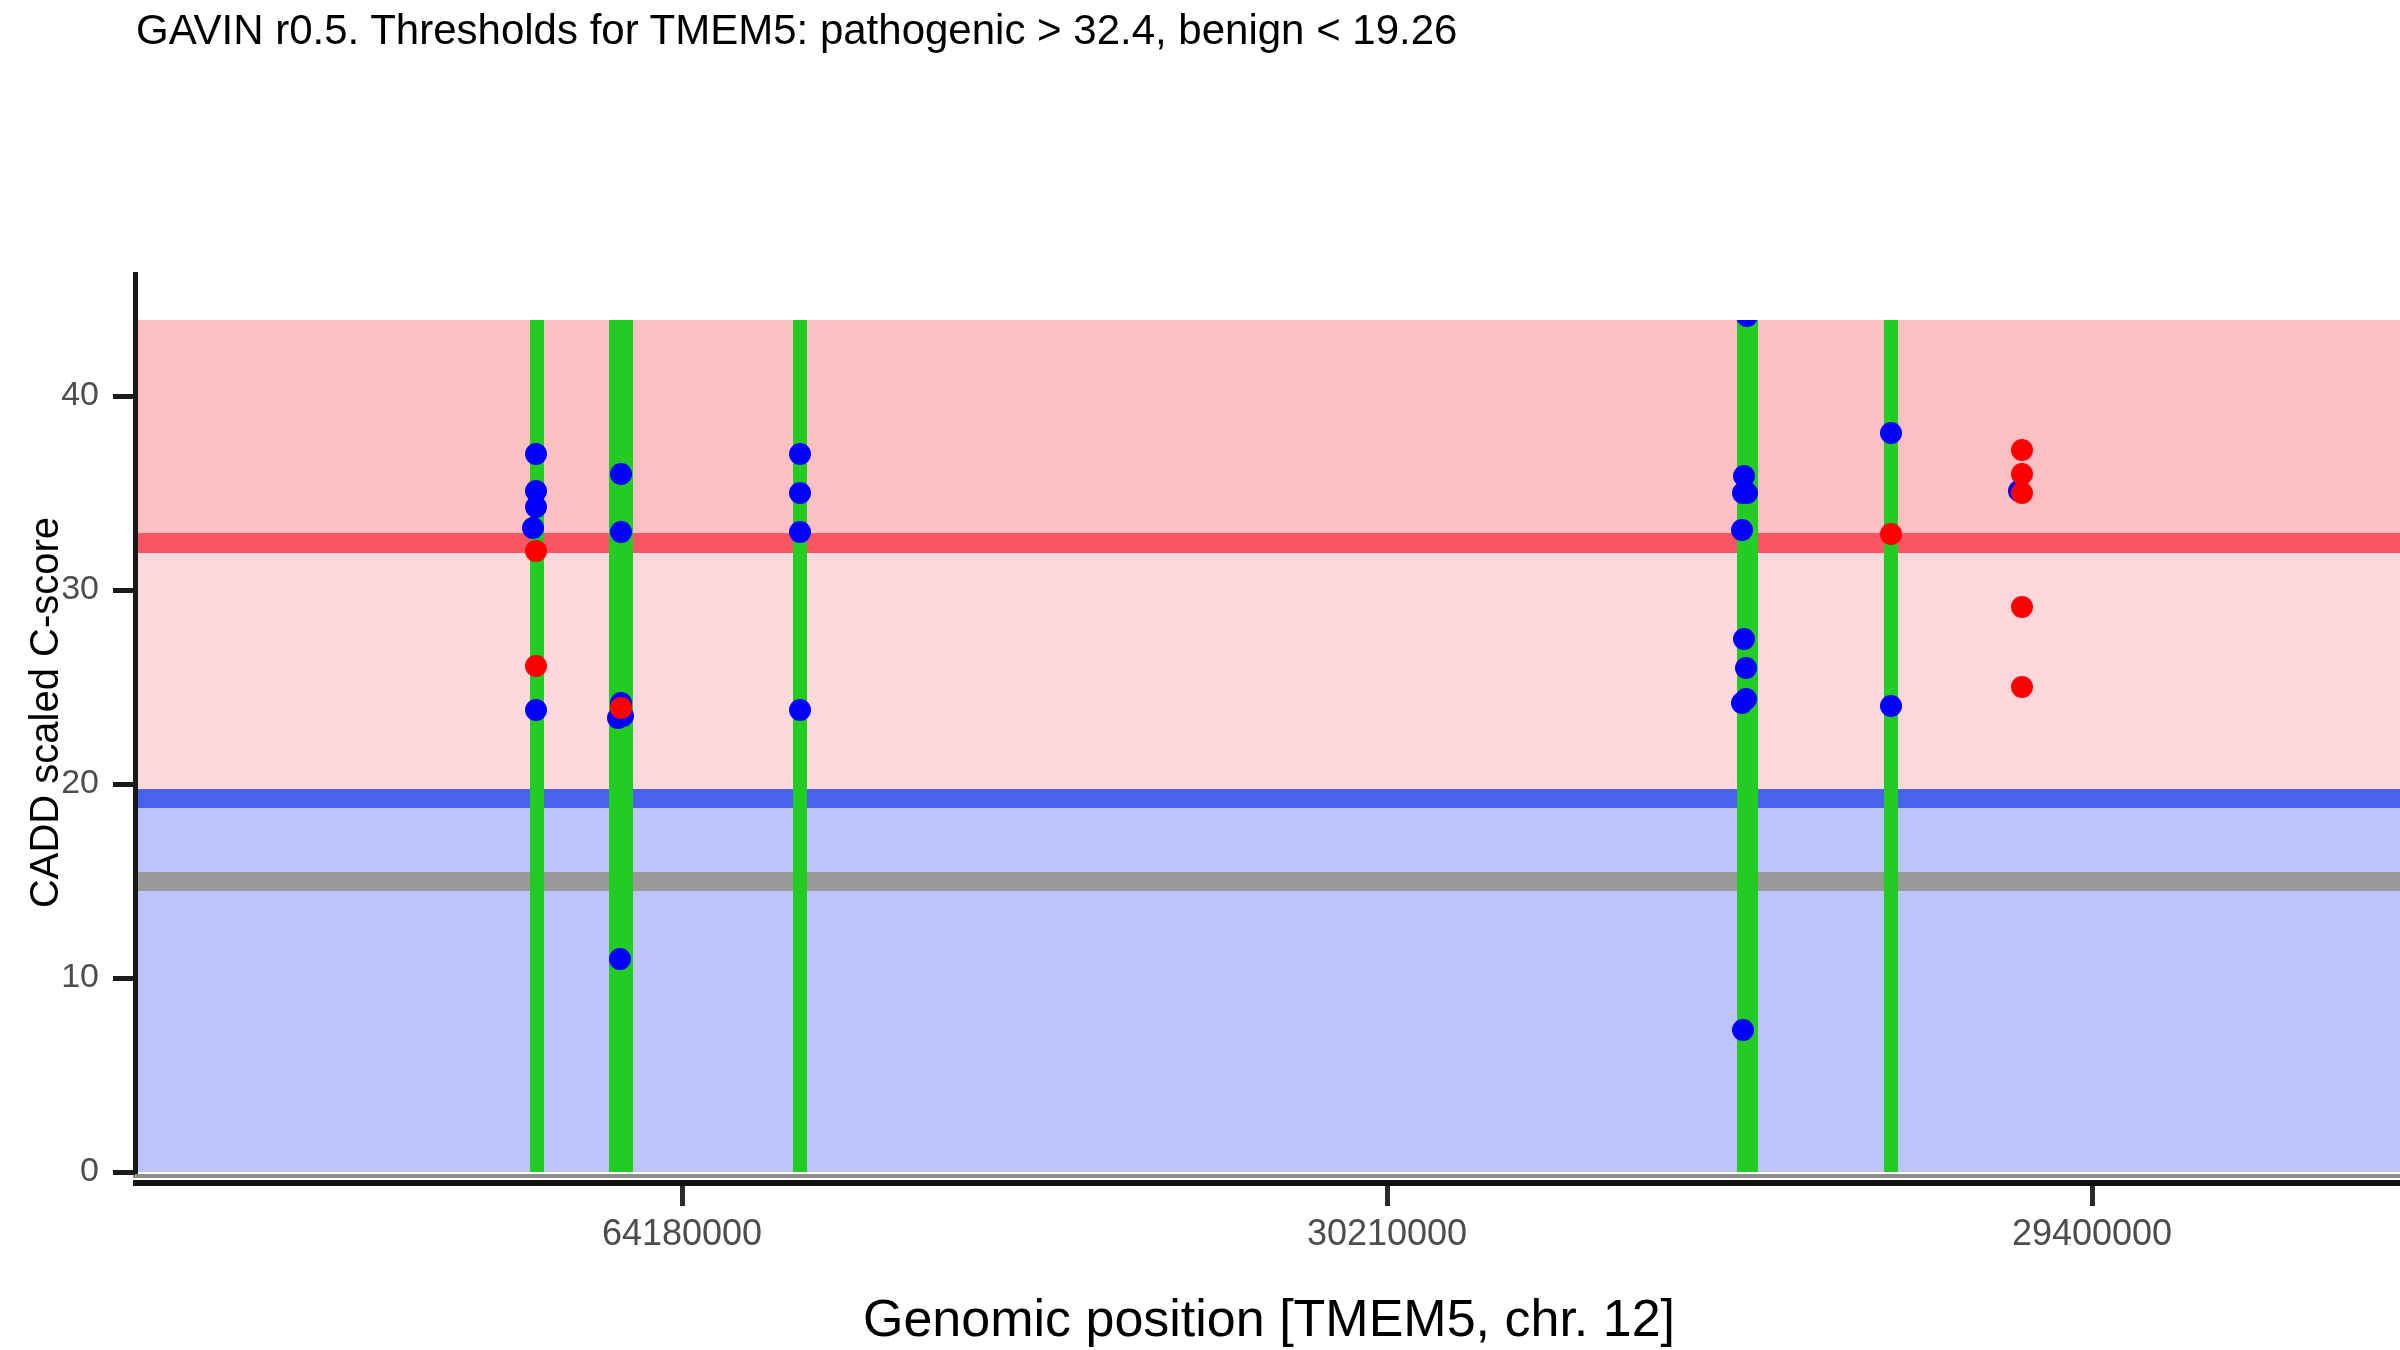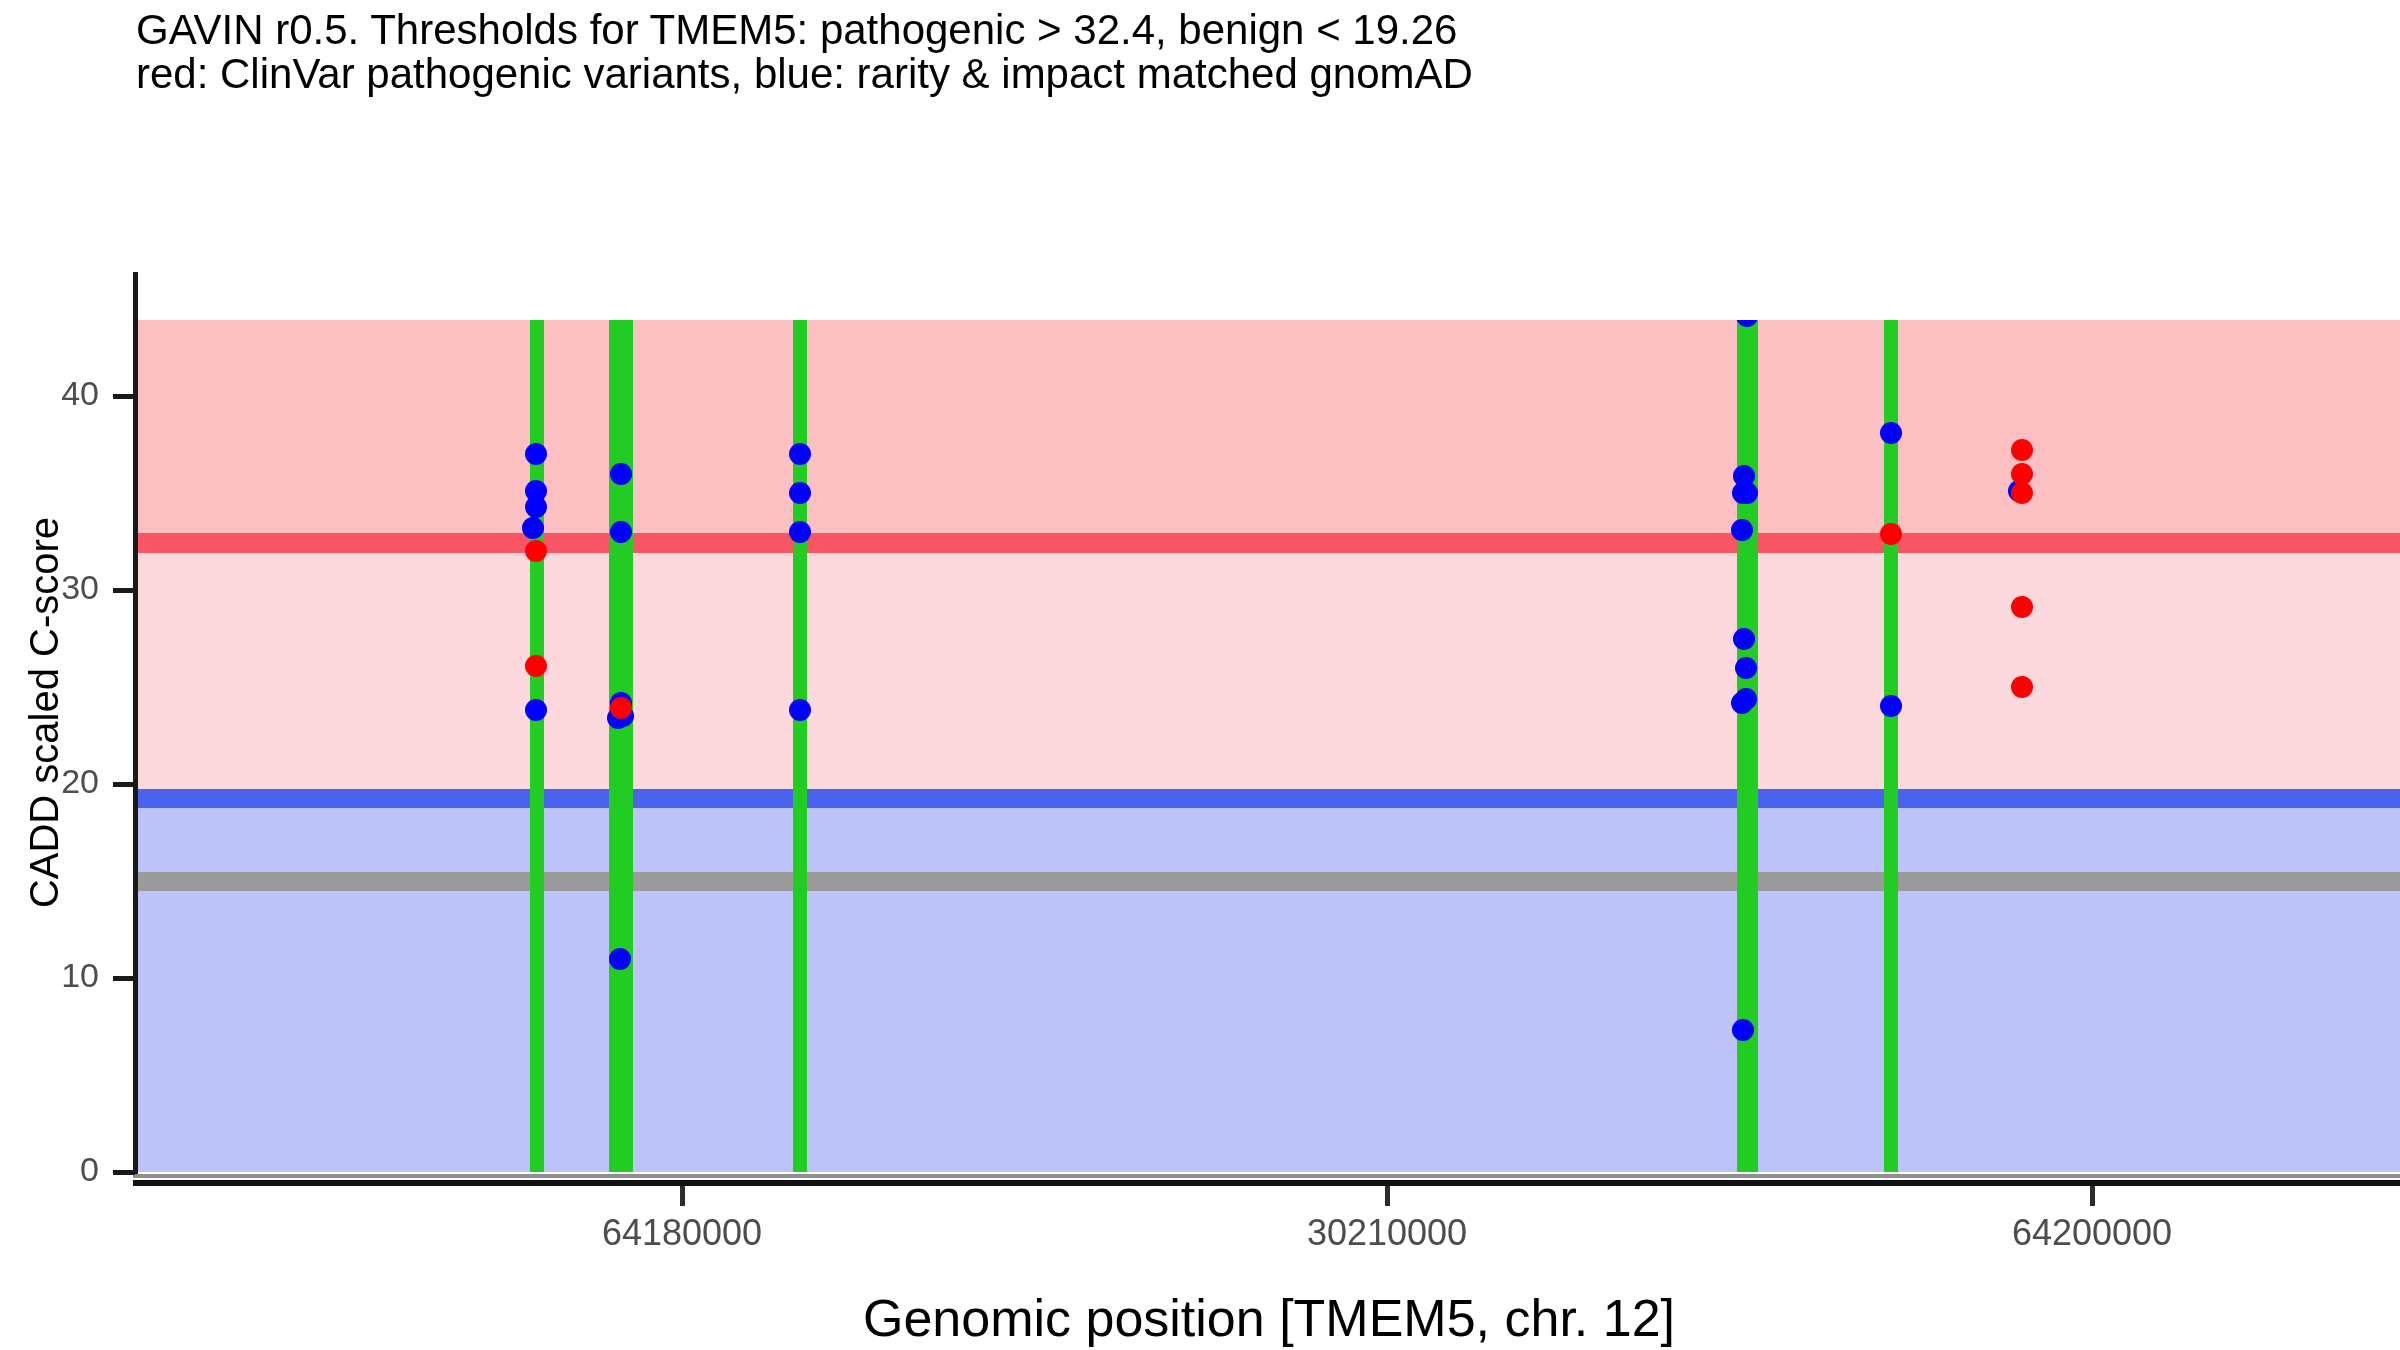--- a/index.html
+++ b/index.html
@@ -36,21 +36,20 @@
   .xtick{position:absolute;top:1186px;width:5px;height:20px;background:#2b2b2b;margin-left:-2px;}
   .xticklabel{position:absolute;top:1212px;width:300px;margin-left:-150px;text-align:center;font-size:36px;color:#4d4d4d;}
 </style>
 </head>
 <body>
 
 <div id="page">
 
   <div class="title-block">
     <div class="title-line">GAVIN r0.5. Thresholds for TMEM5: pathogenic &gt; 32.4, benign &lt; 19.26</div>
-    <div class="title-line">red: ClinVar pathogenic variants, blue: rarity &amp; impact matched gnomAD</div>
   </div>
 
   <div class="ylab">CADD scaled C-score</div>
 
   <div id="panel">
       <div class="band" style="top: 0px; height: 223.44px; background: rgb(252, 192, 195);"></div>
       <div class="band" style="top: 223.44px; height: 254.916px; background: rgb(253, 216, 220);"></div>
       <div class="band" style="top: 478.356px; height: 373.644px; background: rgb(190, 196, 249);"></div>
       <div class="thresh-line" style="top: 213.44px; height: 20px; background: rgb(249, 85, 98);"></div>
       <div class="thresh-line" style="top: 468.856px; height: 19px; background: rgb(74, 99, 238);"></div>
@@ -116,18 +115,18 @@
       <div class="yticklabel" style="top: 568px; left: -101px;">30</div>
       <div class="ytick" style="top: 394px;"></div>
       <div class="yticklabel" style="top: 374px; left: -101px;">40</div>
     </div>
   <div id="xtick-layer">
       <div class="xtick" style="left: 682px;"></div>
       <div class="xticklabel" style="left: 682px;">64180000</div>
       <div class="xtick" style="left: 1387px;"></div>
       <div class="xticklabel" style="left: 1387px;">30210000</div>
       <div class="xtick" style="left: 2092px;"></div>
-      <div class="xticklabel" style="left: 2092px;">64200000</div>
+      <div class="xticklabel" style="left: 2092px;">29400000</div>
     </div>
 
   <div class="xlab">Genomic position [TMEM5, chr. 12]</div>
 
 </div>
 
 </body></html>

